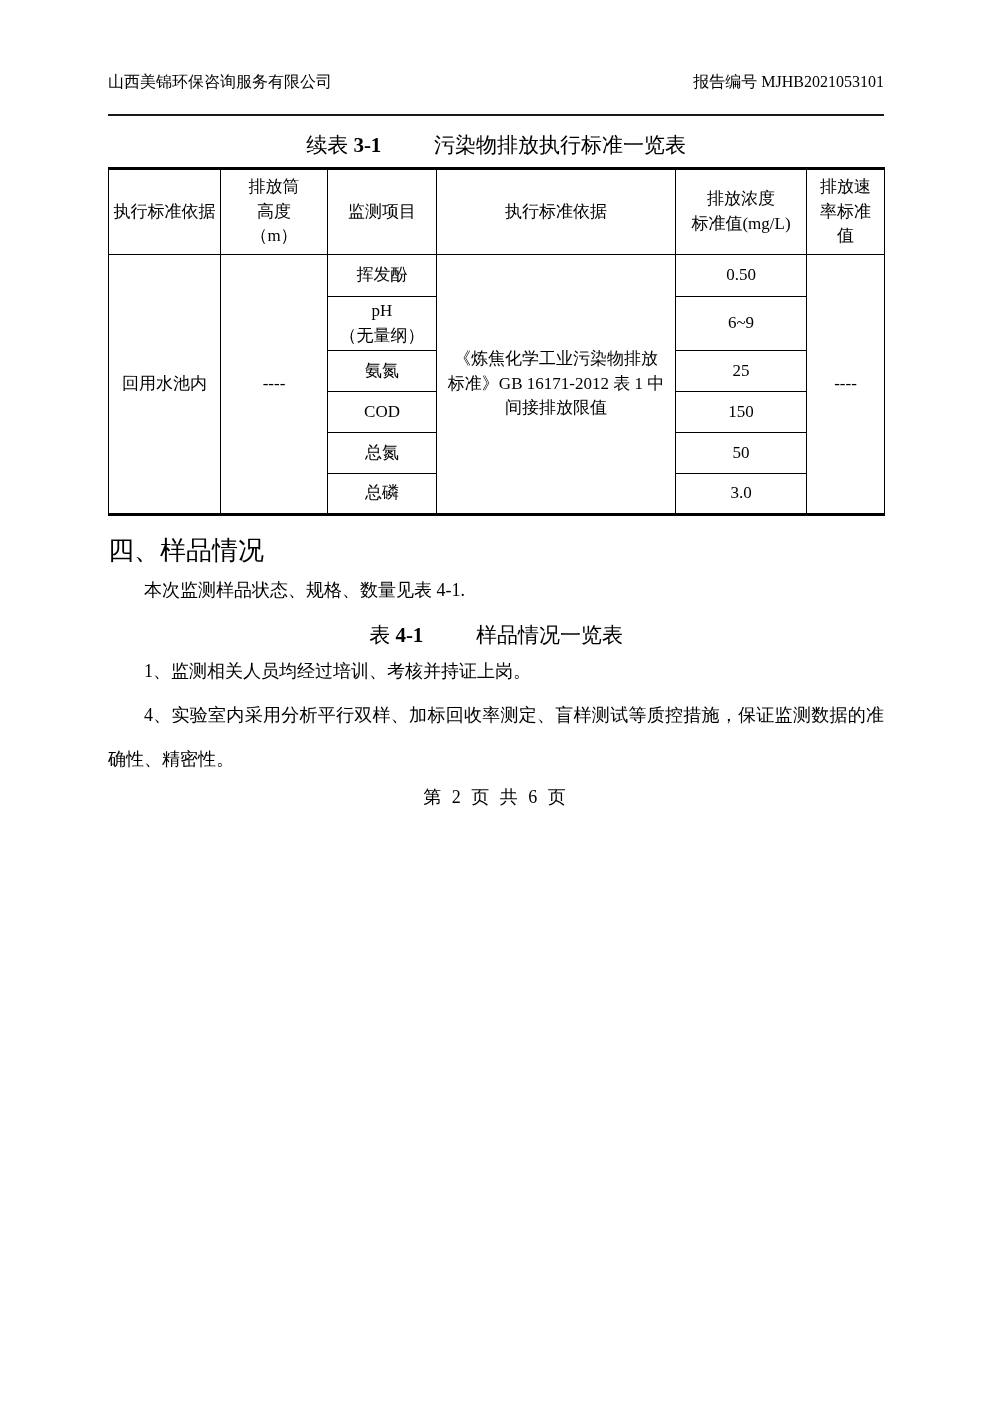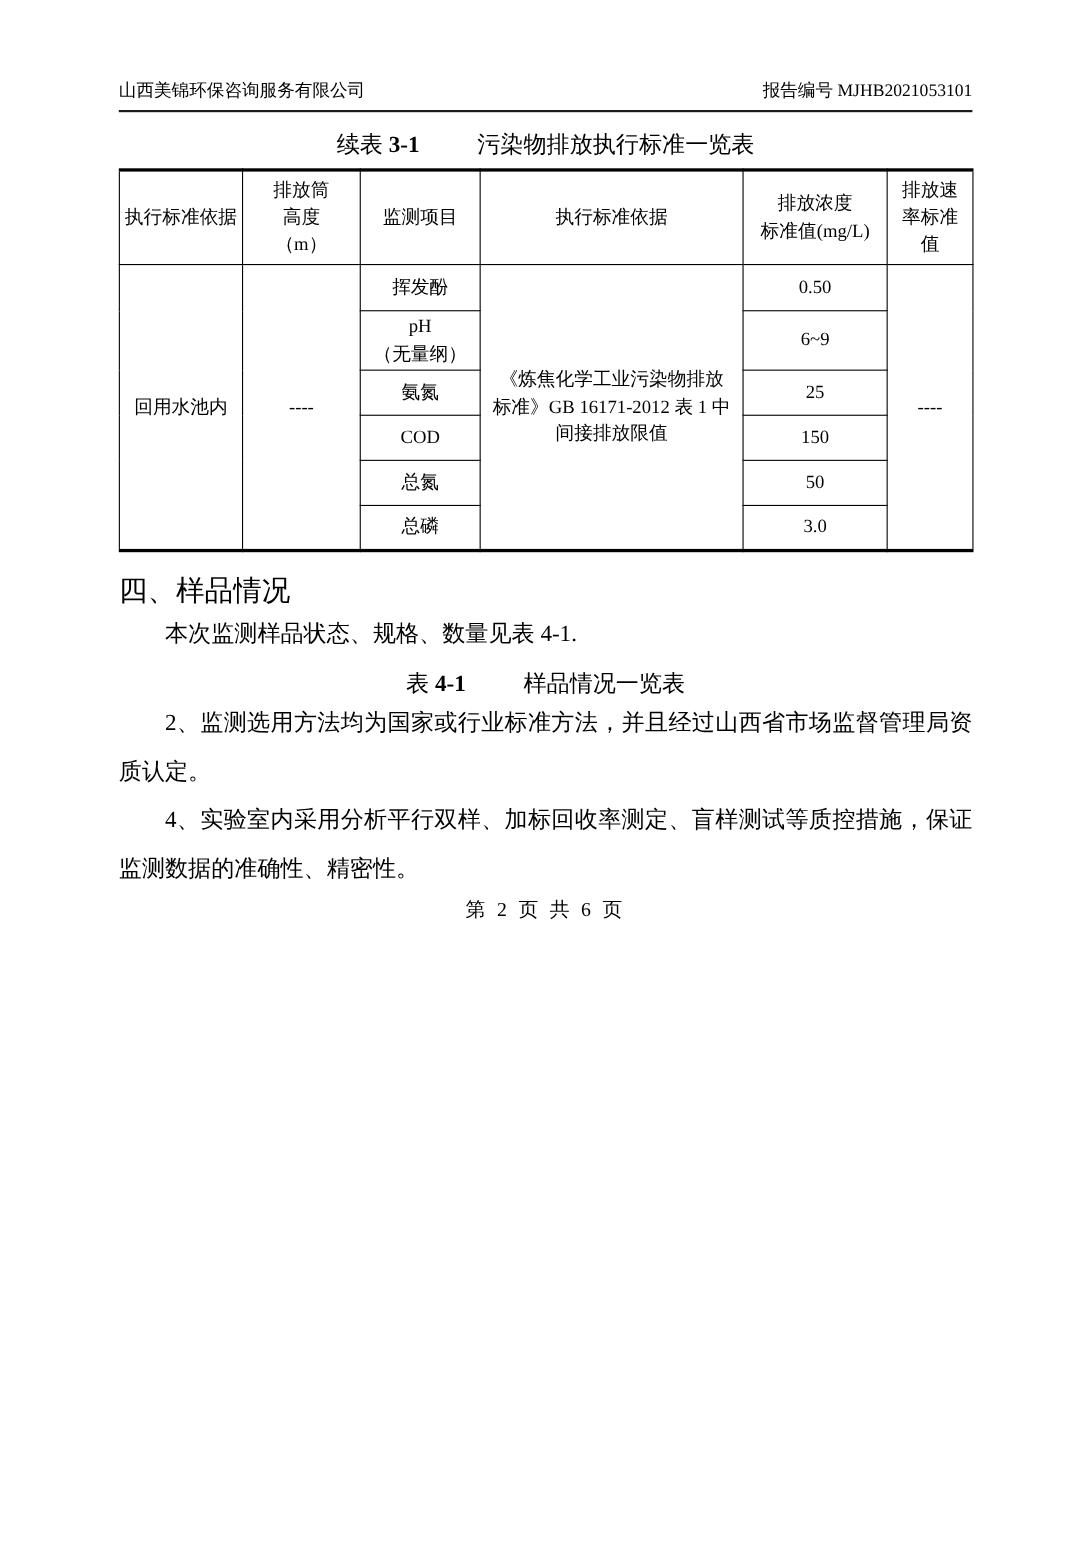--- a/index.html
+++ b/index.html
@@ -12,21 +12,21 @@
     background: #ffffff;
     color: #000;
     font-family: "Liberation Serif", "DejaVu Serif", serif;
     overflow: hidden;
   }
   .content { width: 776px; margin: 0 auto; }
 
   
   .doc-header {
     padding-top: 72px;
-    padding-bottom: 7px;
+    padding-bottom: 21px;
     border-bottom: 2px solid #1a1a1a;
     display: flex;
     justify-content: space-between;
     align-items: flex-end;
     font-size: 16px;
   }
 
   
   .table-title {
     text-align: center;
@@ -61,21 +61,21 @@
   .t41 { margin-top: 10px; }
 
   
   h2.section {
     font-size: 26px;
     font-weight: normal;
     margin: 17px 0 0 0;
     line-height: 1.35;
   }
   p.body {
-    font-size: 21px;
+    font-size: 18px;
     line-height: 44px;
     margin: 0;
     text-indent: 2em;
     text-align: justify;
   }
   p.body.first { margin-top: 12px; }
   .intro { margin-top: 13px; }
 
   
   .page-footer {
@@ -166,19 +166,19 @@
 
     <div class="table-title" style="margin-top:9px">
       <span>表</span>
       <span class="num">4-1</span>
       <span class="title-gap"></span>
       <span>样品情况一览表</span>
     </div>
 
 
 
-    <p class="body">2、监测选用方法均为国家或行业标准方法，并且经过山西省市场监督管理局资质认定。</p>
+    <p class="body">1、监测相关人员均经过培训、考核并持证上岗。</p>
     <p class="body">4、实验室内采用分析平行双样、加标回收率测定、盲样测试等质控措施，保证监测数据的准确性、精密性。</p>
 
     <div class="page-footer">第 2 页 共 6 页</div>
 
   </div>
 </div>
 
 </body></html>

